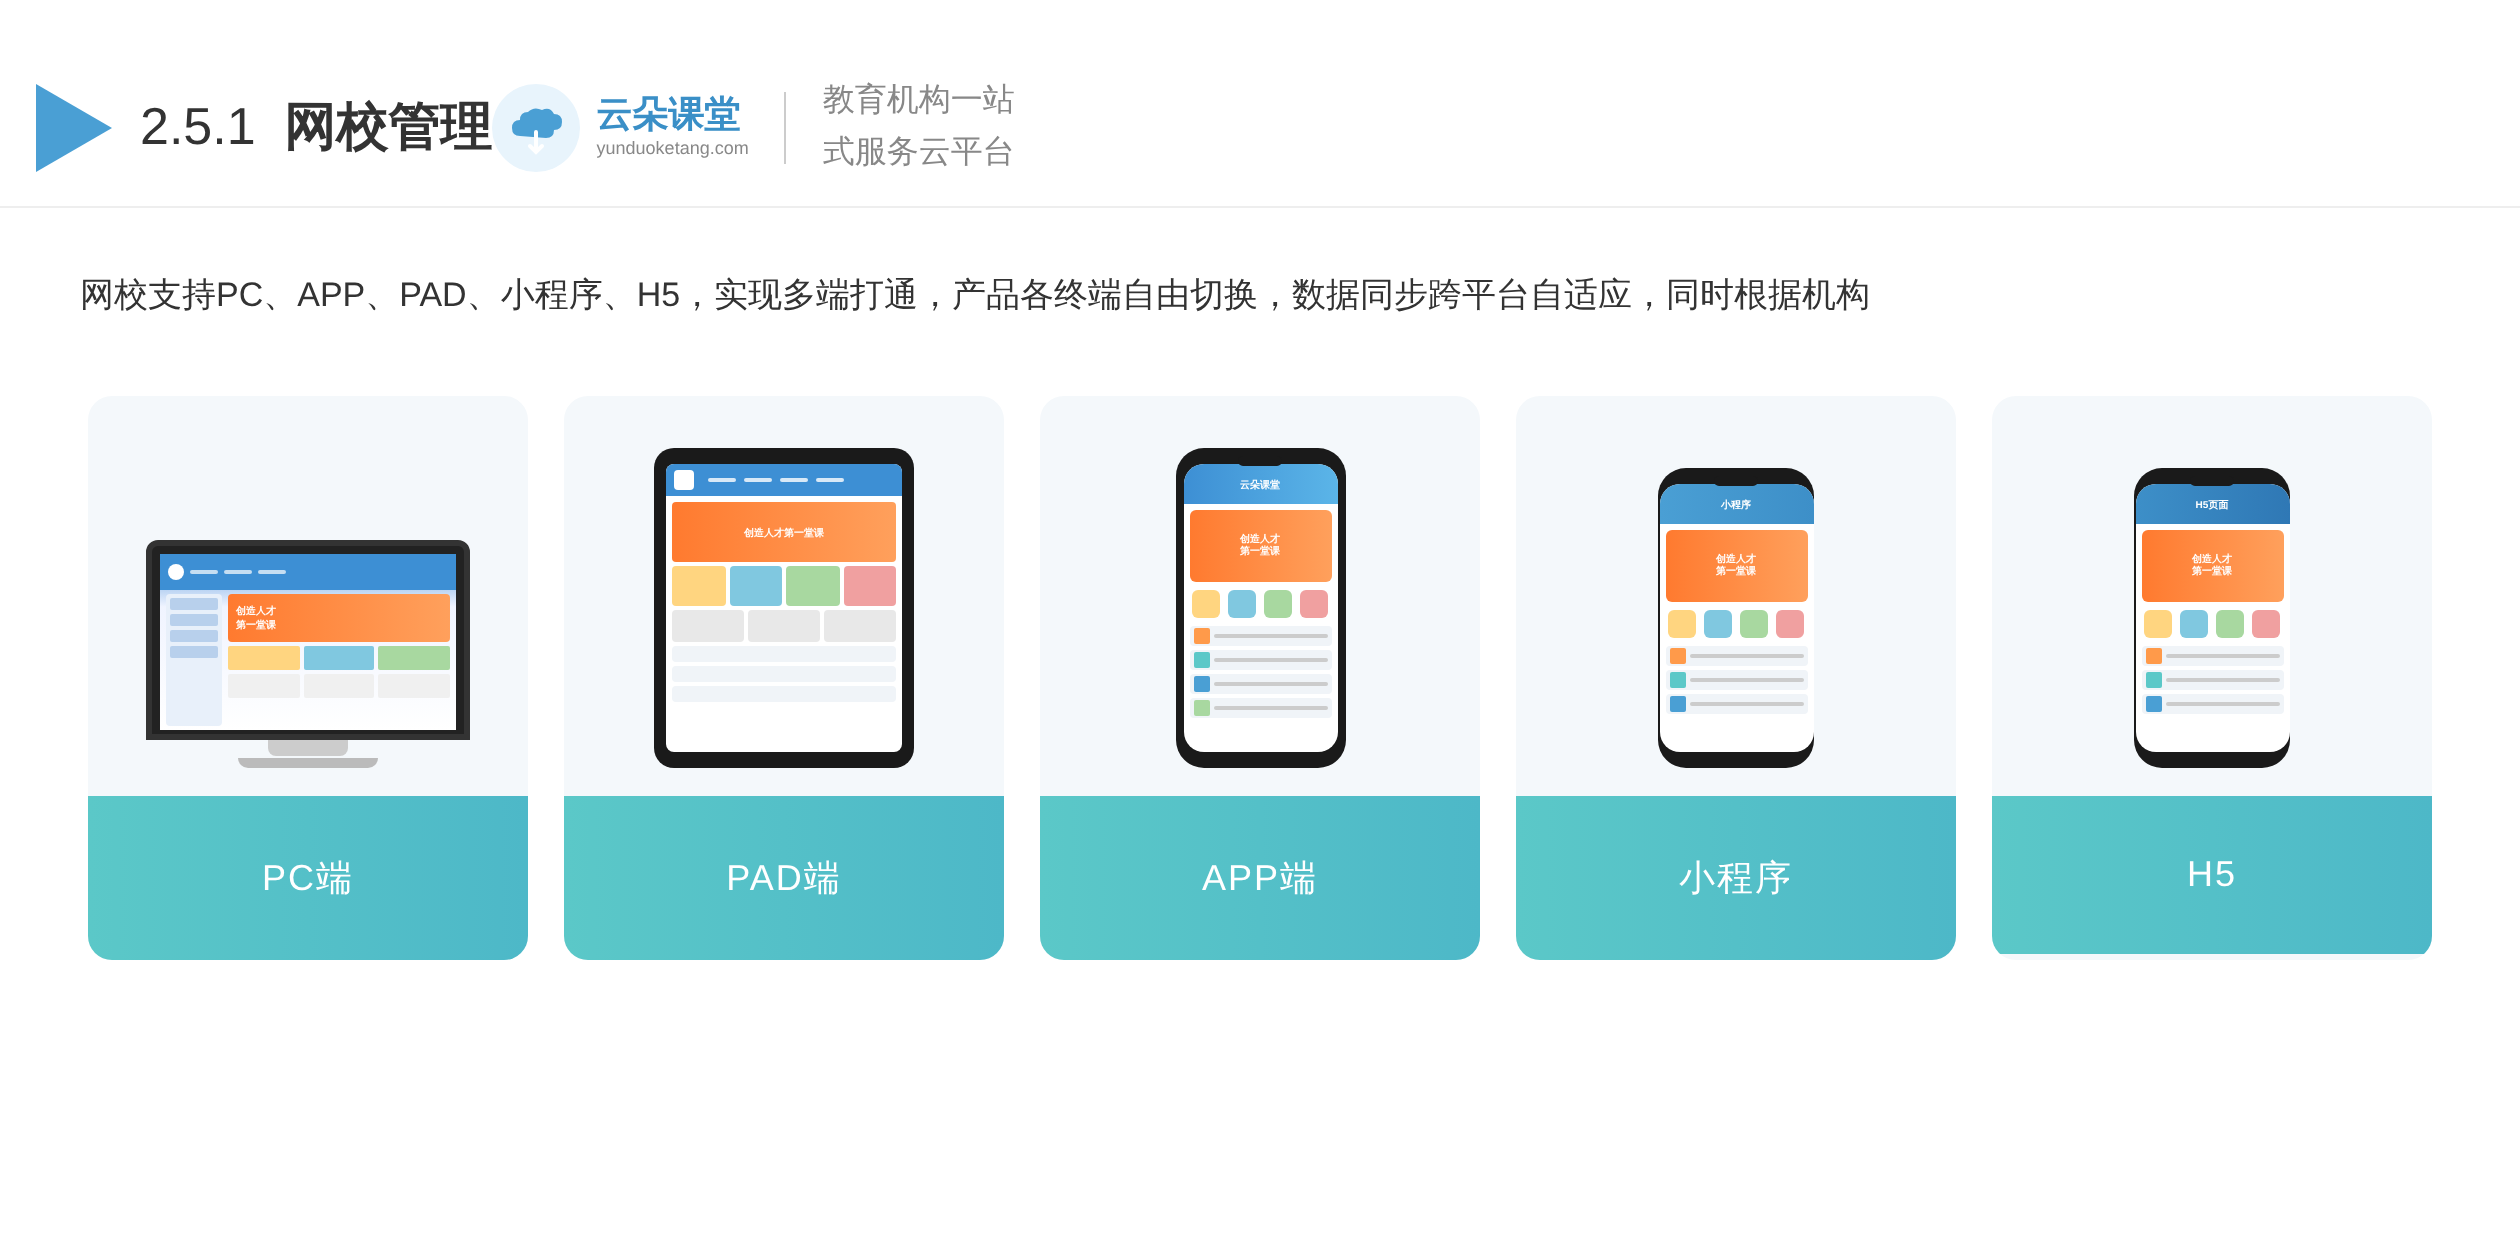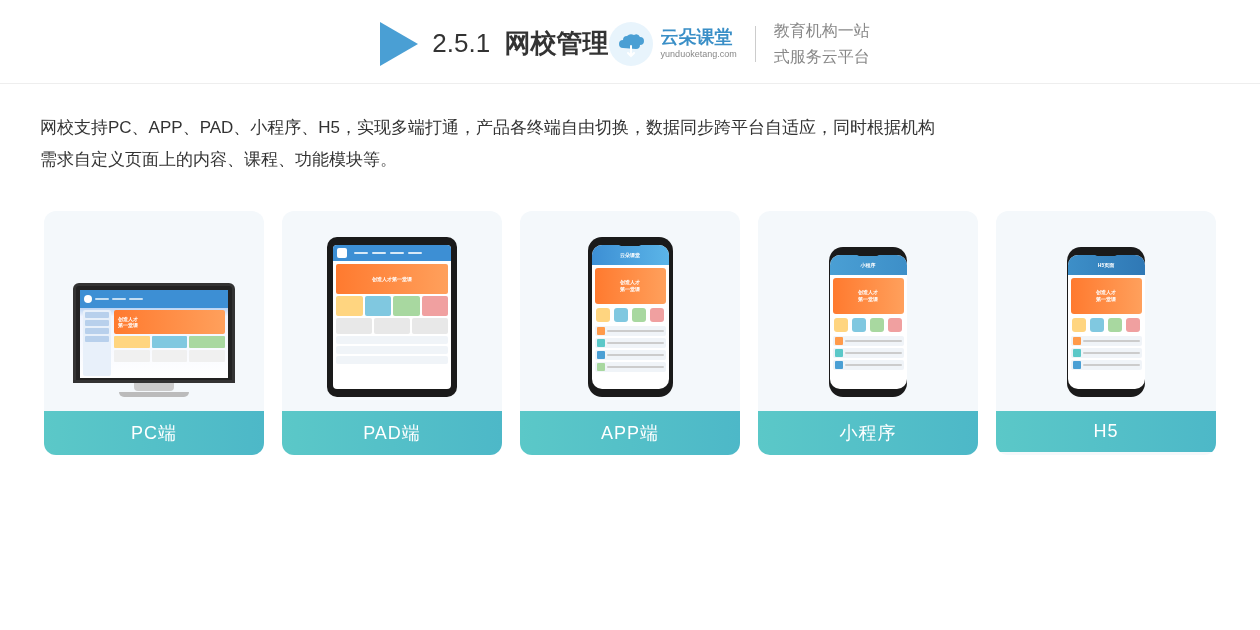--- a/index.html
+++ b/index.html
@@ -16,23 +16,24 @@
       min-height: 630px;
       background: #fff;
       padding: 0;
       position: relative;
     }
 
     
     .header {
       display: flex;
       align-items: center;
-      justify-content: center;
-      padding: 18px 40px 14px 30px;
+      justify-content: flex-start;
+      padding: 18px 40px 14px 18px;
       border-bottom: 1px solid #eee;
+      margin-top: 20px;
     }
 
     .header-left {
       display: flex;
       align-items: center;
       gap: 14px;
     }
 
     .logo-triangle {
       width: 0;
@@ -480,21 +481,21 @@
     .tablet-list-item {
       height: 8px;
       background: #f0f4f8;
       border-radius: 2px;
     }
 
     
     .card-label {
       width: 100%;
       background: linear-gradient(90deg, #5bc8c8, #4db8c8);
-      padding: 10px 10px;
+      padding: 29px 10px;
       text-align: center;
       color: white;
       font-size: 18px;
       font-weight: 500;
       letter-spacing: 1px;
     }
 
     
     .phone-small {
       width: 78px;
@@ -534,21 +535,20 @@
       <div class="brand-slogan">
         <span>教育机构一站</span>
         <span>式服务云平台</span>
       </div>
     </div>
   </div>
 
   <div class="description">
     <p>
       <span>网校支持PC、APP、PAD、小程序、H5，实现多端打通，产品各终端自由切换，数据同步跨平台自适应，同时根据机构</span><br>
-      <span>需求自定义页面上的内容、课程、功能模块等。</span>
     </p>
   </div>
 
   <div class="cards-section">
 
     <div class="device-card">
       <div class="device-preview">
         <div class="pc-monitor">
           <div class="monitor-screen-wrap">
             <div class="monitor-screen">

